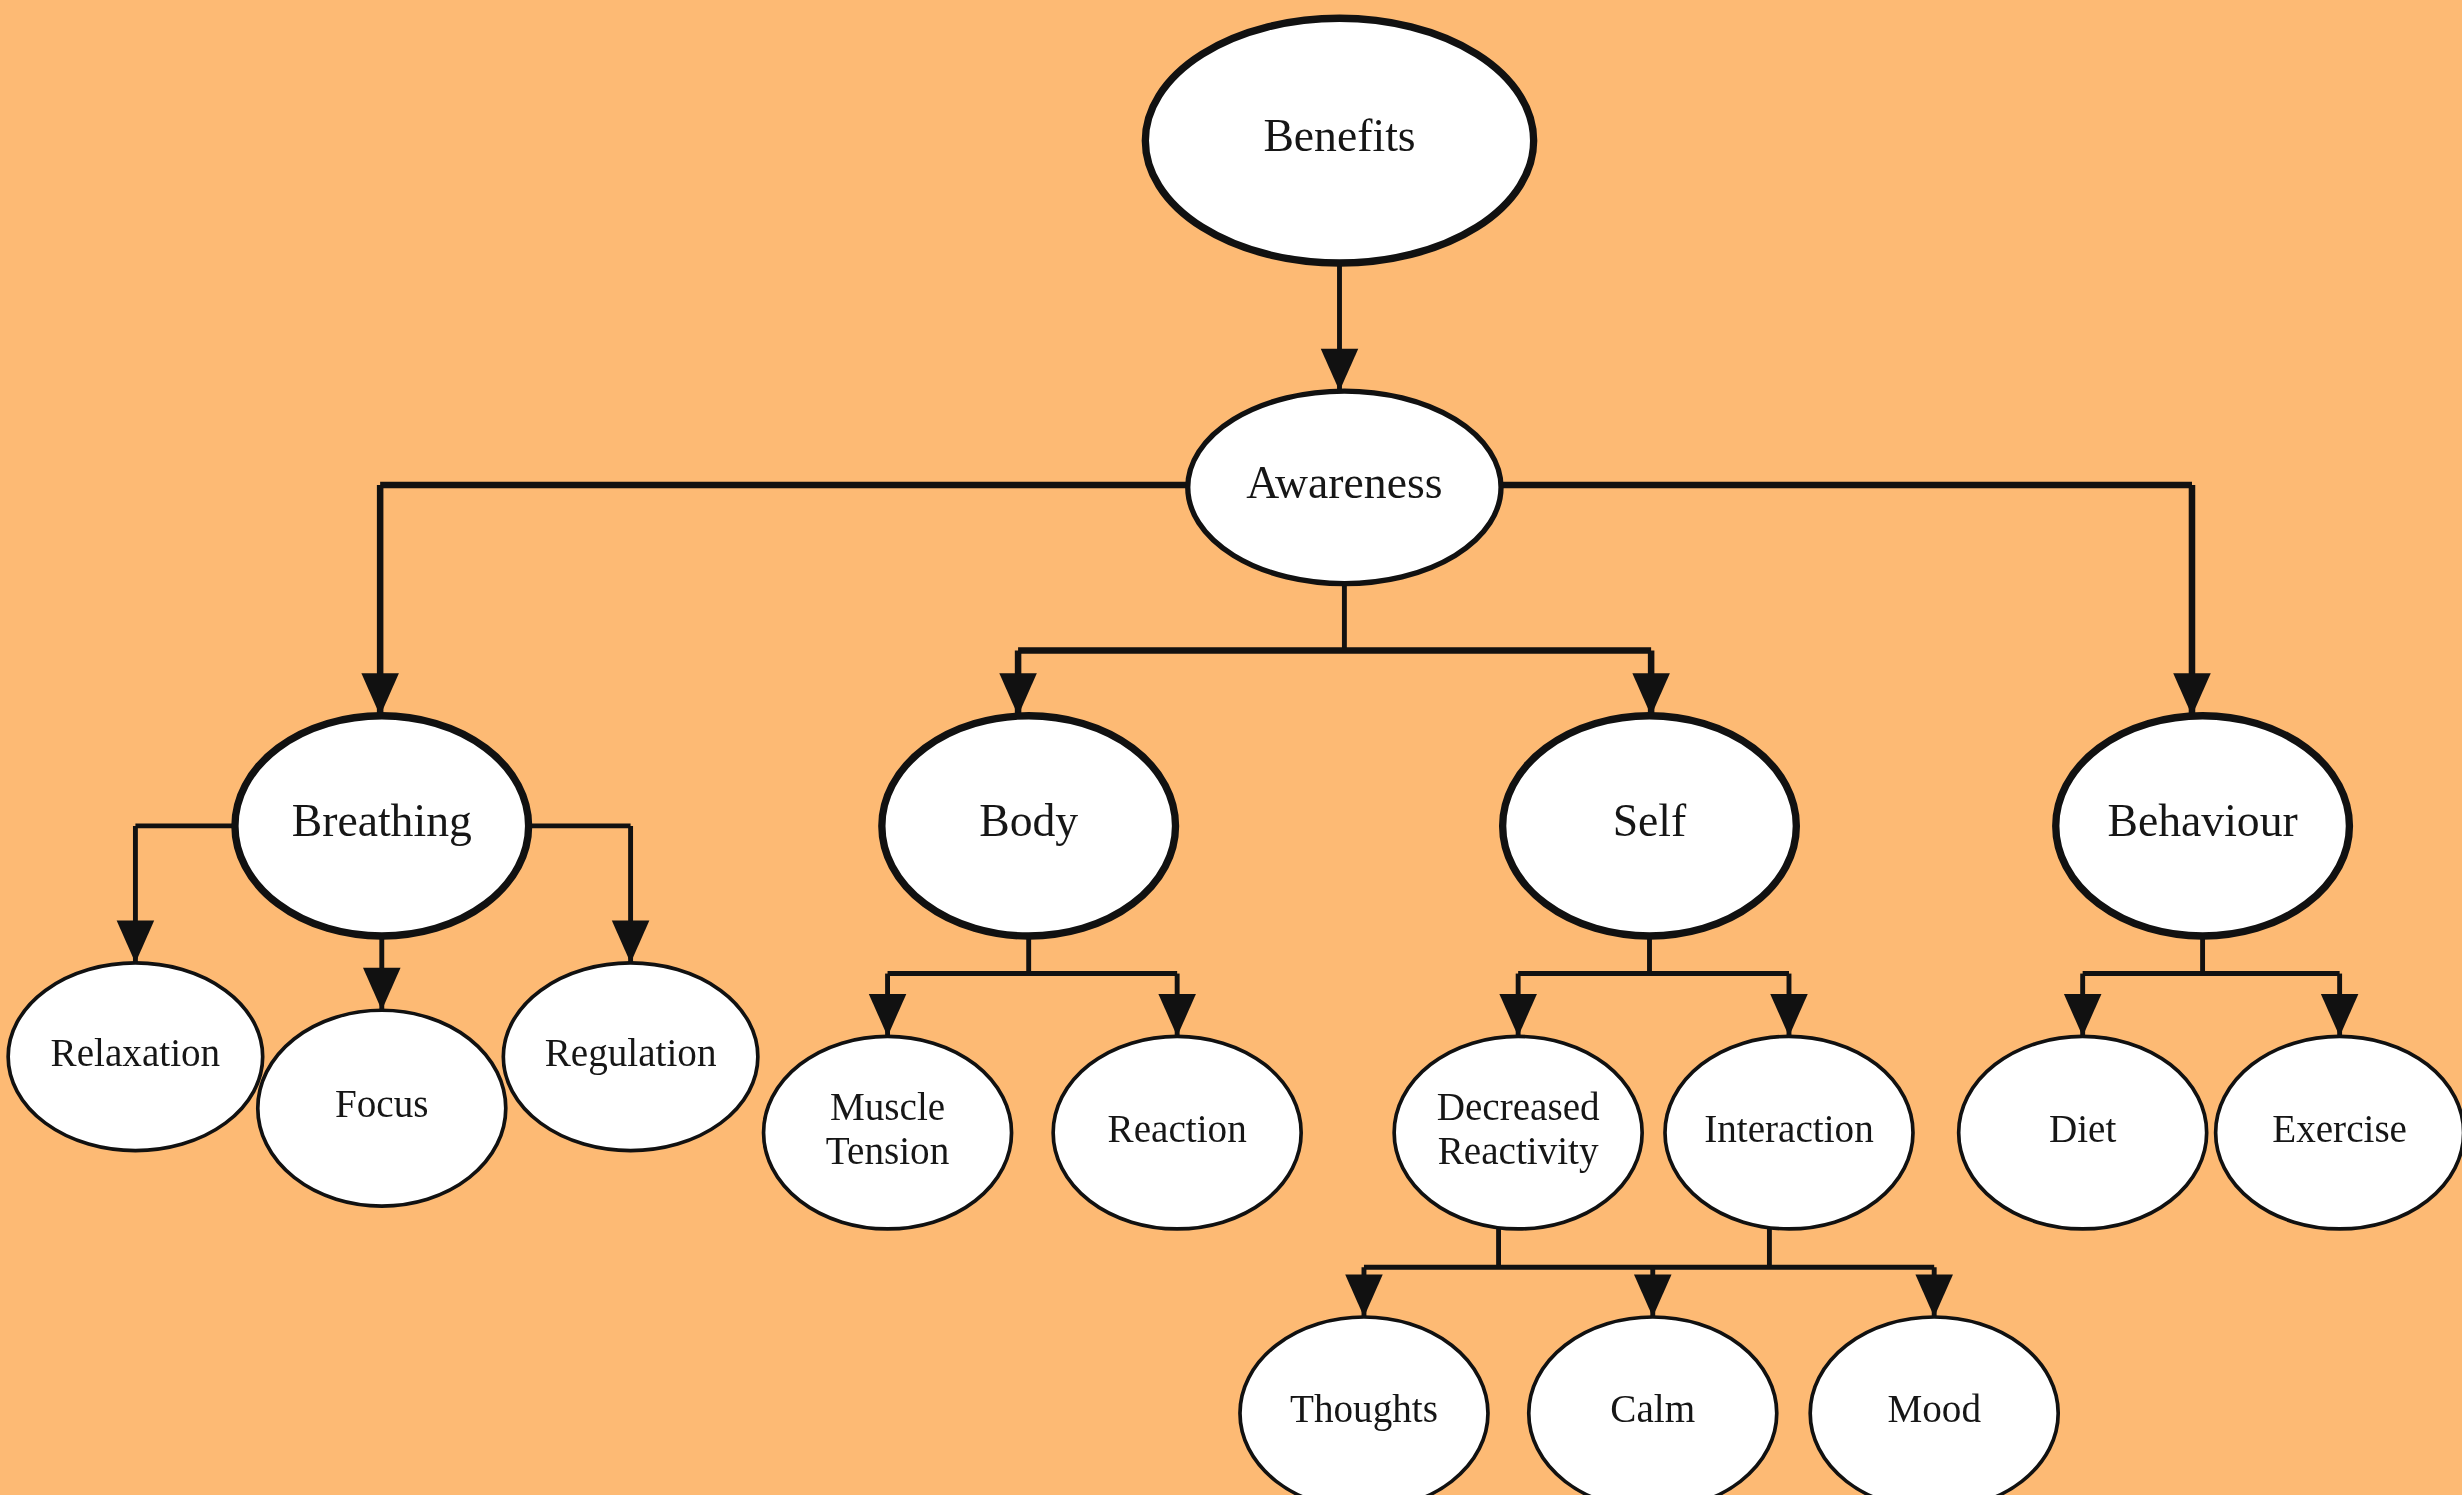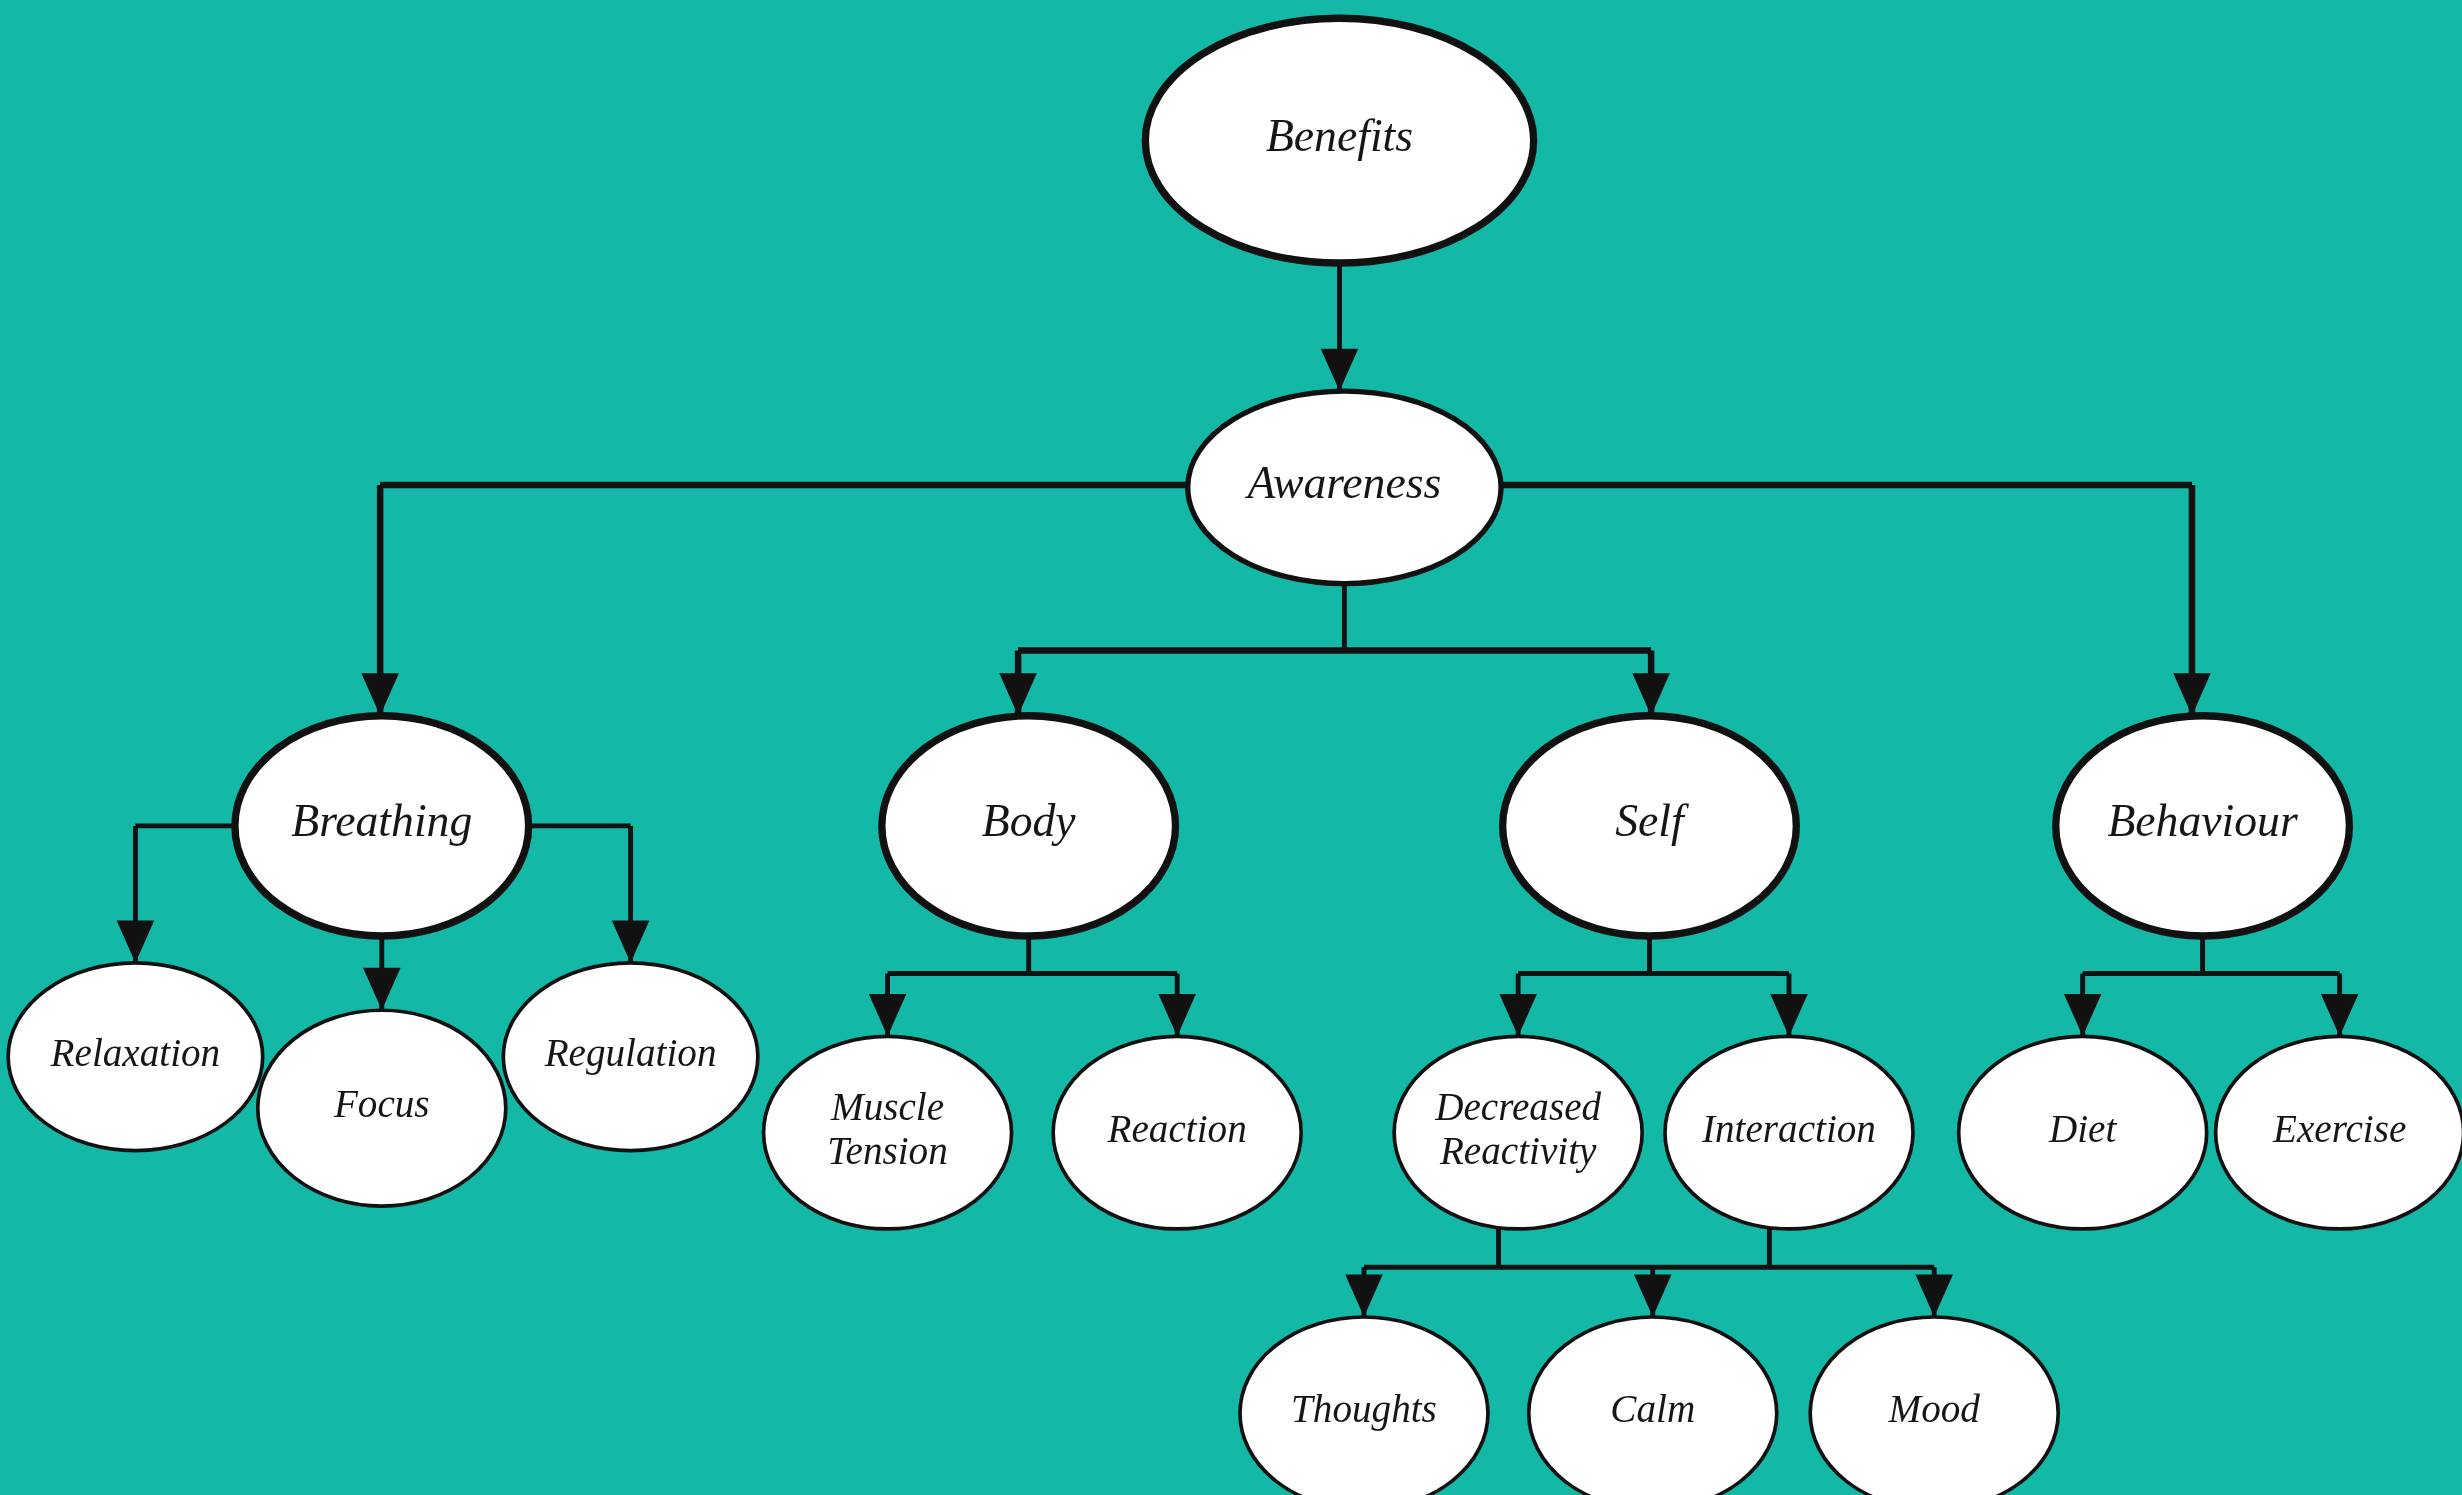--- a/index.html
+++ b/index.html
@@ -8,23 +8,22 @@
     padding: 0;
     background: #ffffff;
   }
   body {
     font-family: "Liberation Serif", "DejaVu Serif", serif;
   }
   #diagram-root {
     position: relative;
     width: 2462px;
     height: 1496px;
-    background: #14b8a6;
+    background: #fdba74;
     overflow: hidden;
-    font-style: italic;
   }
   svg#diagram-svg {
     display: block;
     width: 2462px;
     height: 1496px;
   }
   .node-ellipse {
     fill: #ffffff;
     stroke: #111111;
   }

